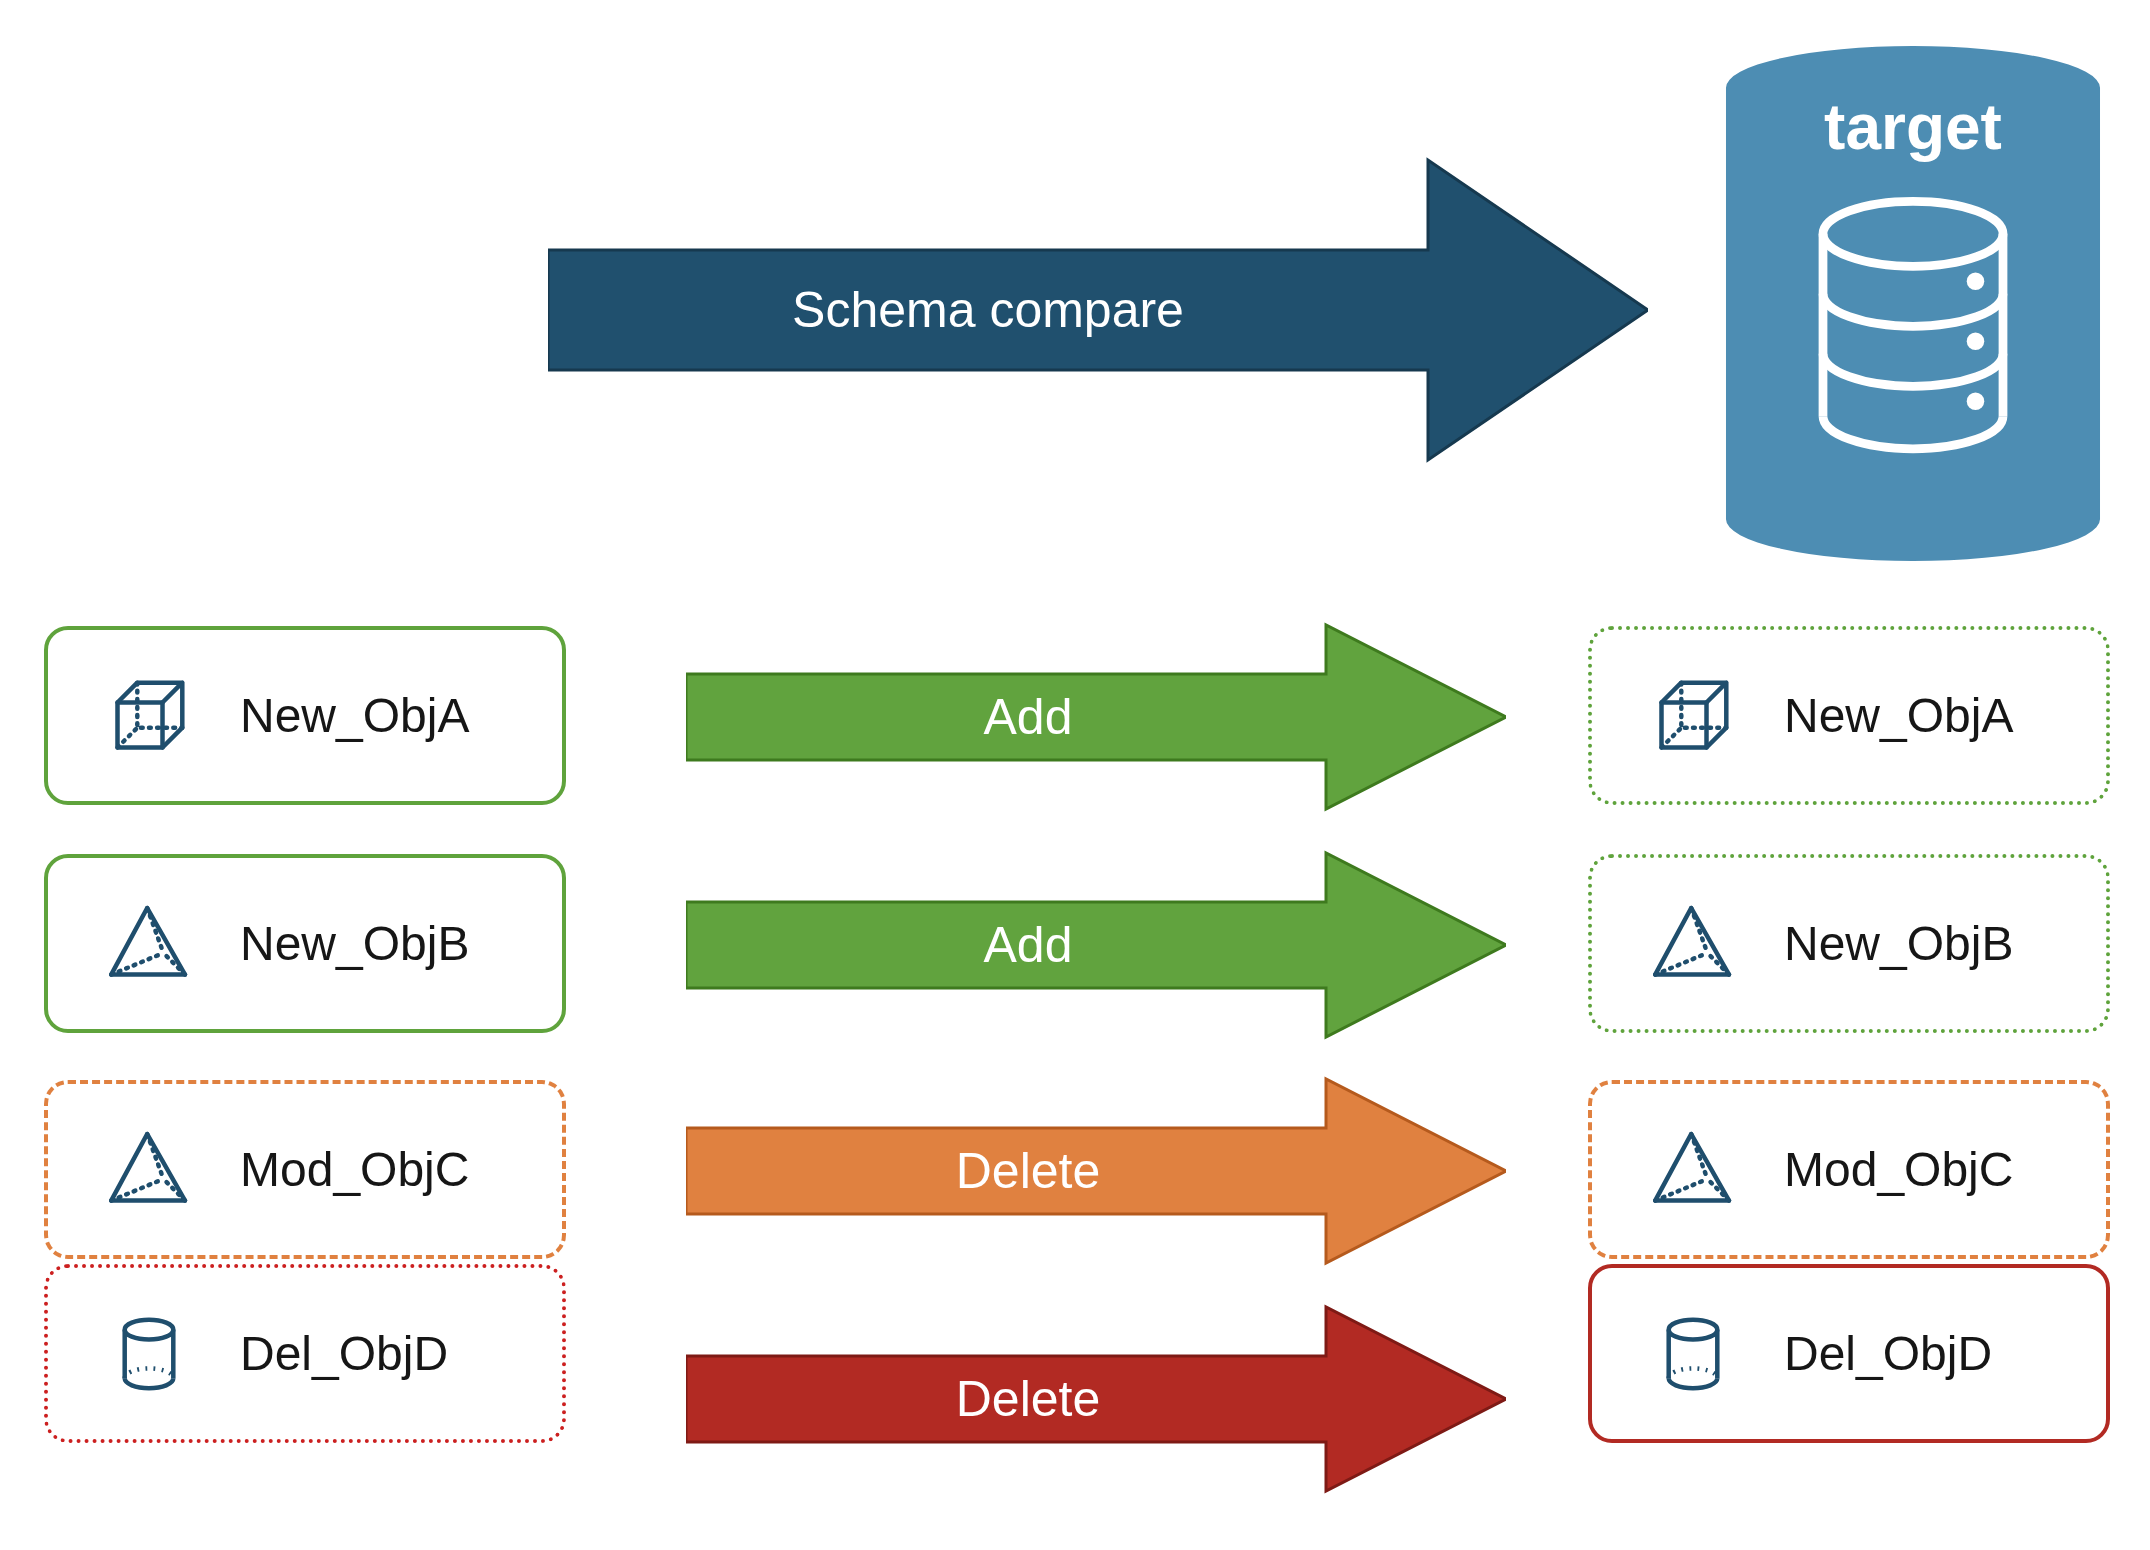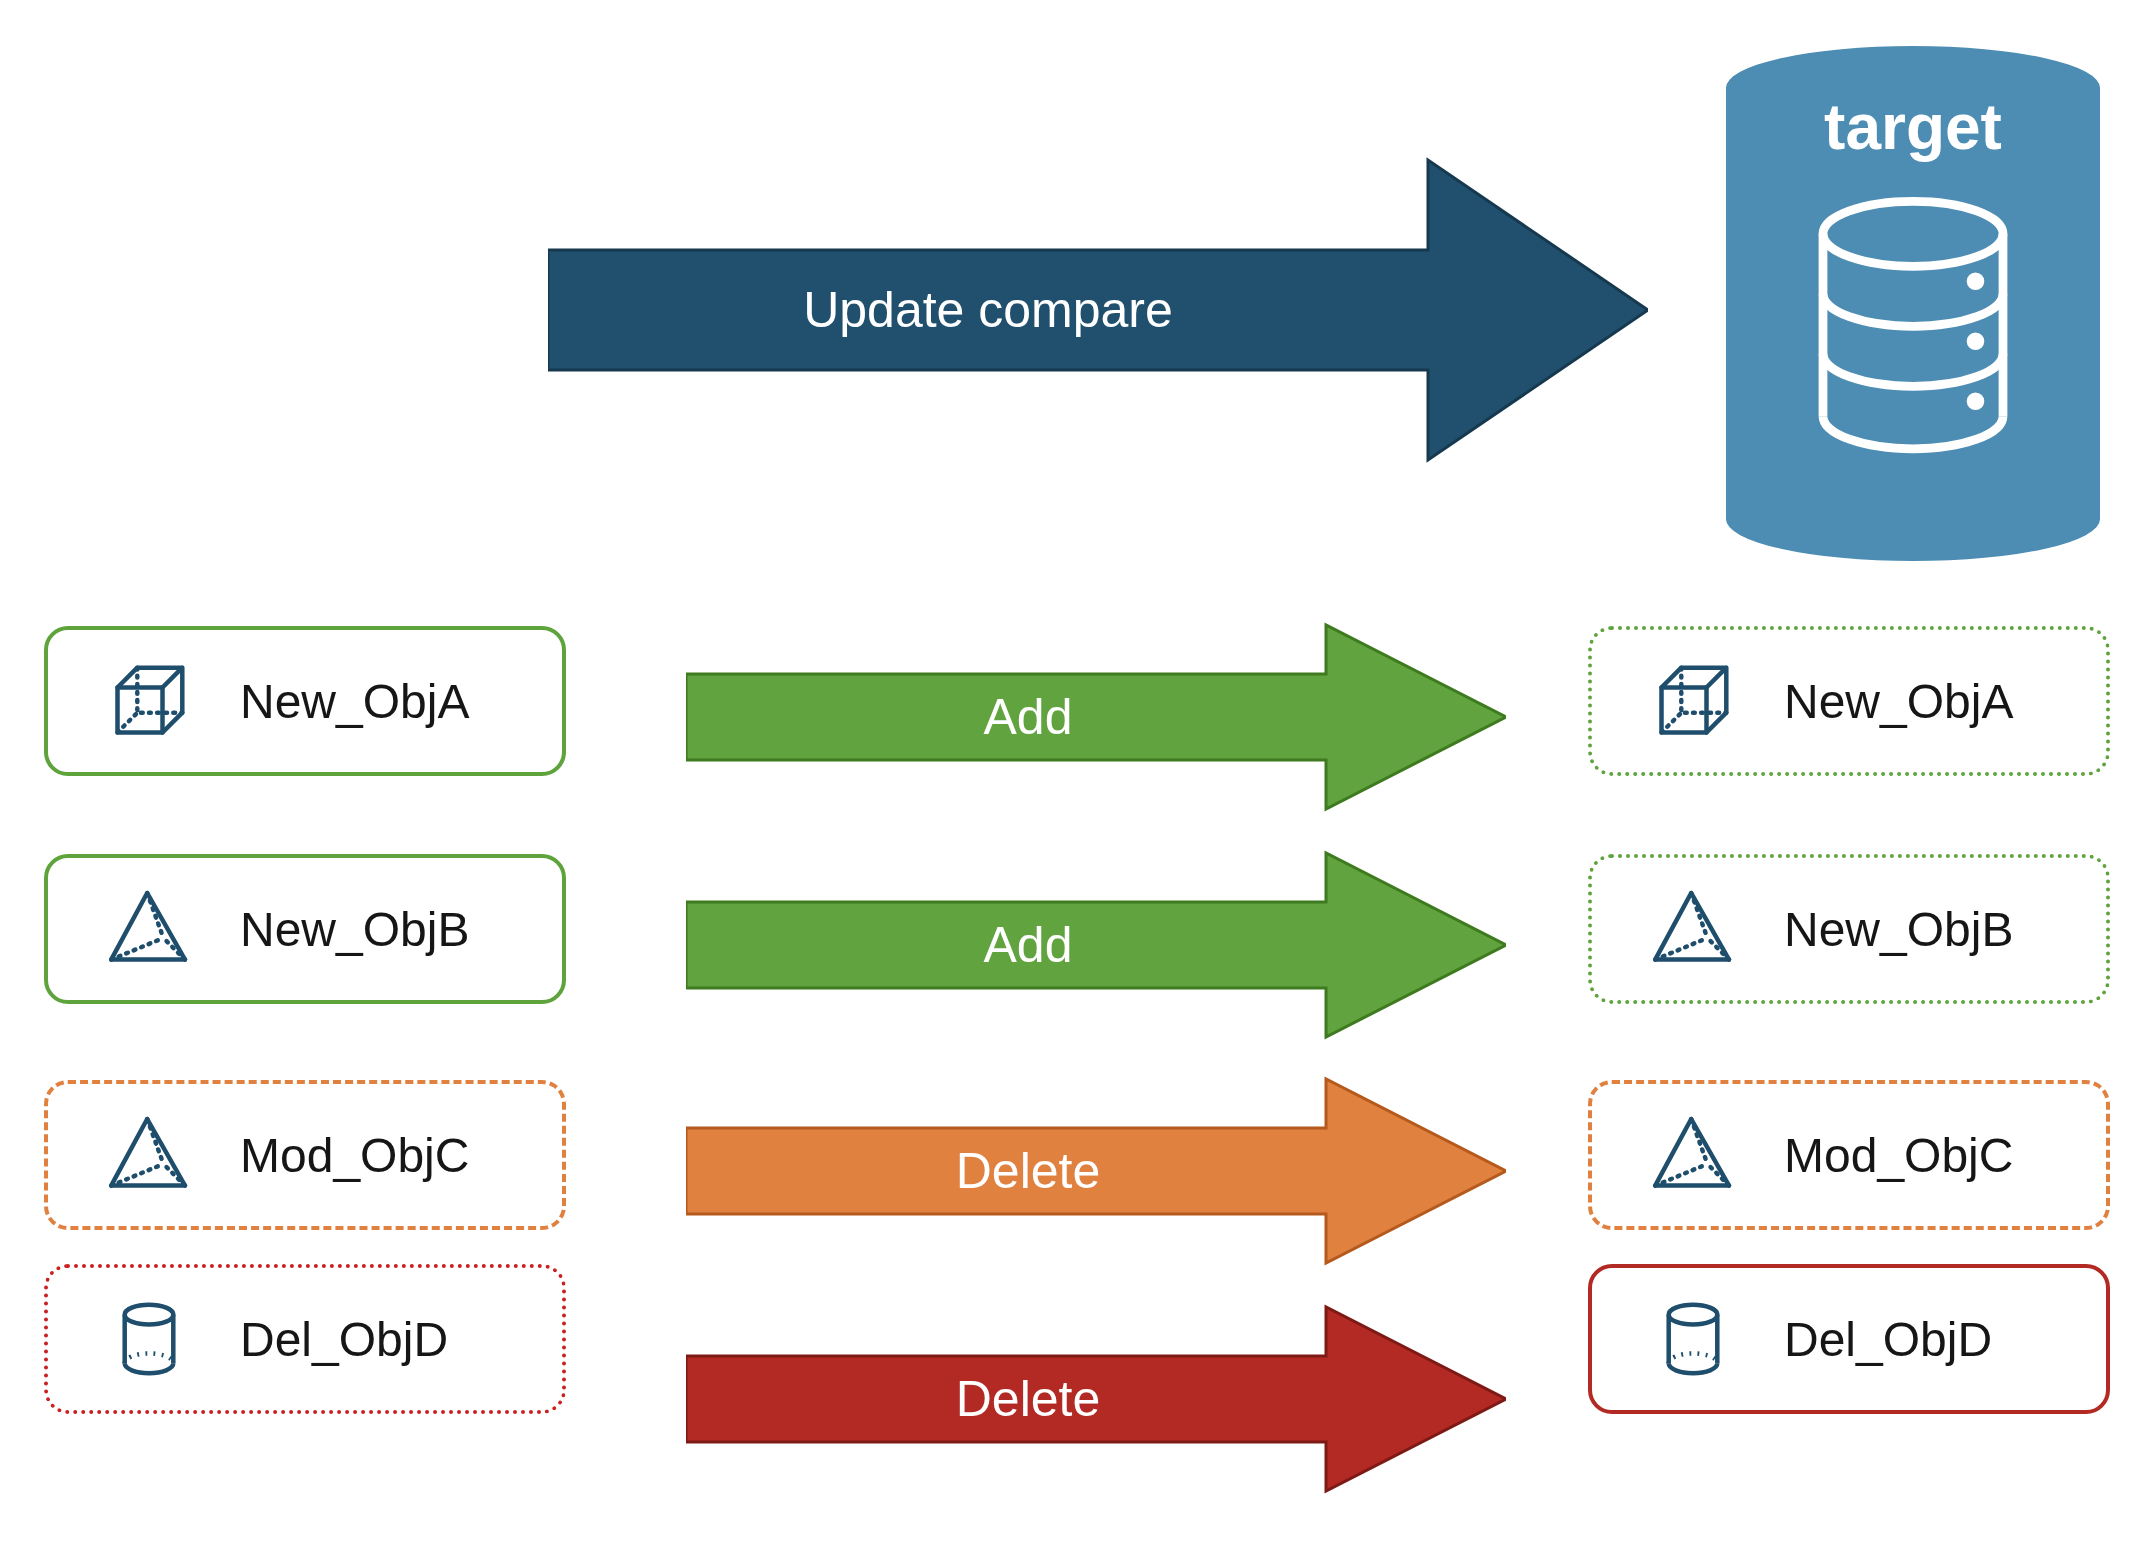--- a/index.html
+++ b/index.html
@@ -30,21 +30,21 @@
   .big-arrow svg{position:absolute;inset:0;width:100%;height:100%;}
   .poly-compare{fill:#20506E;stroke:#16394F;stroke-width:3;}
   .big-arrow .label{
     position:absolute;left:0;top:0;width:880px;height:100%;
     display:flex;align-items:center;justify-content:center;
     color:#ffffff;font-size:50px;
   }
 
   
   .card{
-    position:absolute;width:522px;height:150px;
+    position:absolute;width:522px;height:179px;
     background:#ffffff;border-radius:24px;
     display:flex;align-items:center;
     padding-left:56px;gap:46px;box-sizing:border-box;text-align:right;
   }
   .card .obj-icon{width:90px;height:90px;color:#1F4E6D;flex:0 0 auto;}
   .card .obj-label{font-size:48px;color:#161616;white-space:nowrap;}
   .left-card{left:44px;}
   .right-card{left:1588px;}
   .row1{top:626px}.row2{top:854px}.row3{top:1080px}.row4{top:1264px}
   .b-solid-green {border:4px solid  #5FA33C;}
@@ -115,21 +115,21 @@
   </symbol>
 </svg>
 
 <div class="canvas">
 
 
   <div class="big-arrow">
     <svg viewBox="0 0 1100 330" preserveAspectRatio="none">
       <polygon class="poly-compare" points="0,105 880,105 880,15 1100,165 880,315 880,225 0,225"></polygon>
     </svg>
-    <div class="label">Update compare</div>
+    <div class="label">Schema compare</div>
   </div>
 
   <div class="node node-target">
     <svg class="can-bg" viewBox="0 0 380 525" preserveAspectRatio="none">
       <path d="M2 46 A188 42 0 0 1 378 46 L378 479 A188 42 0 0 1 2 479 Z" fill="#4D8DB3"></path>
     </svg>
     <div class="node-label">target</div>
     <svg class="node-icon db" viewBox="0 0 200 230">
         <use href="#sym-db"></use>
       </svg>

